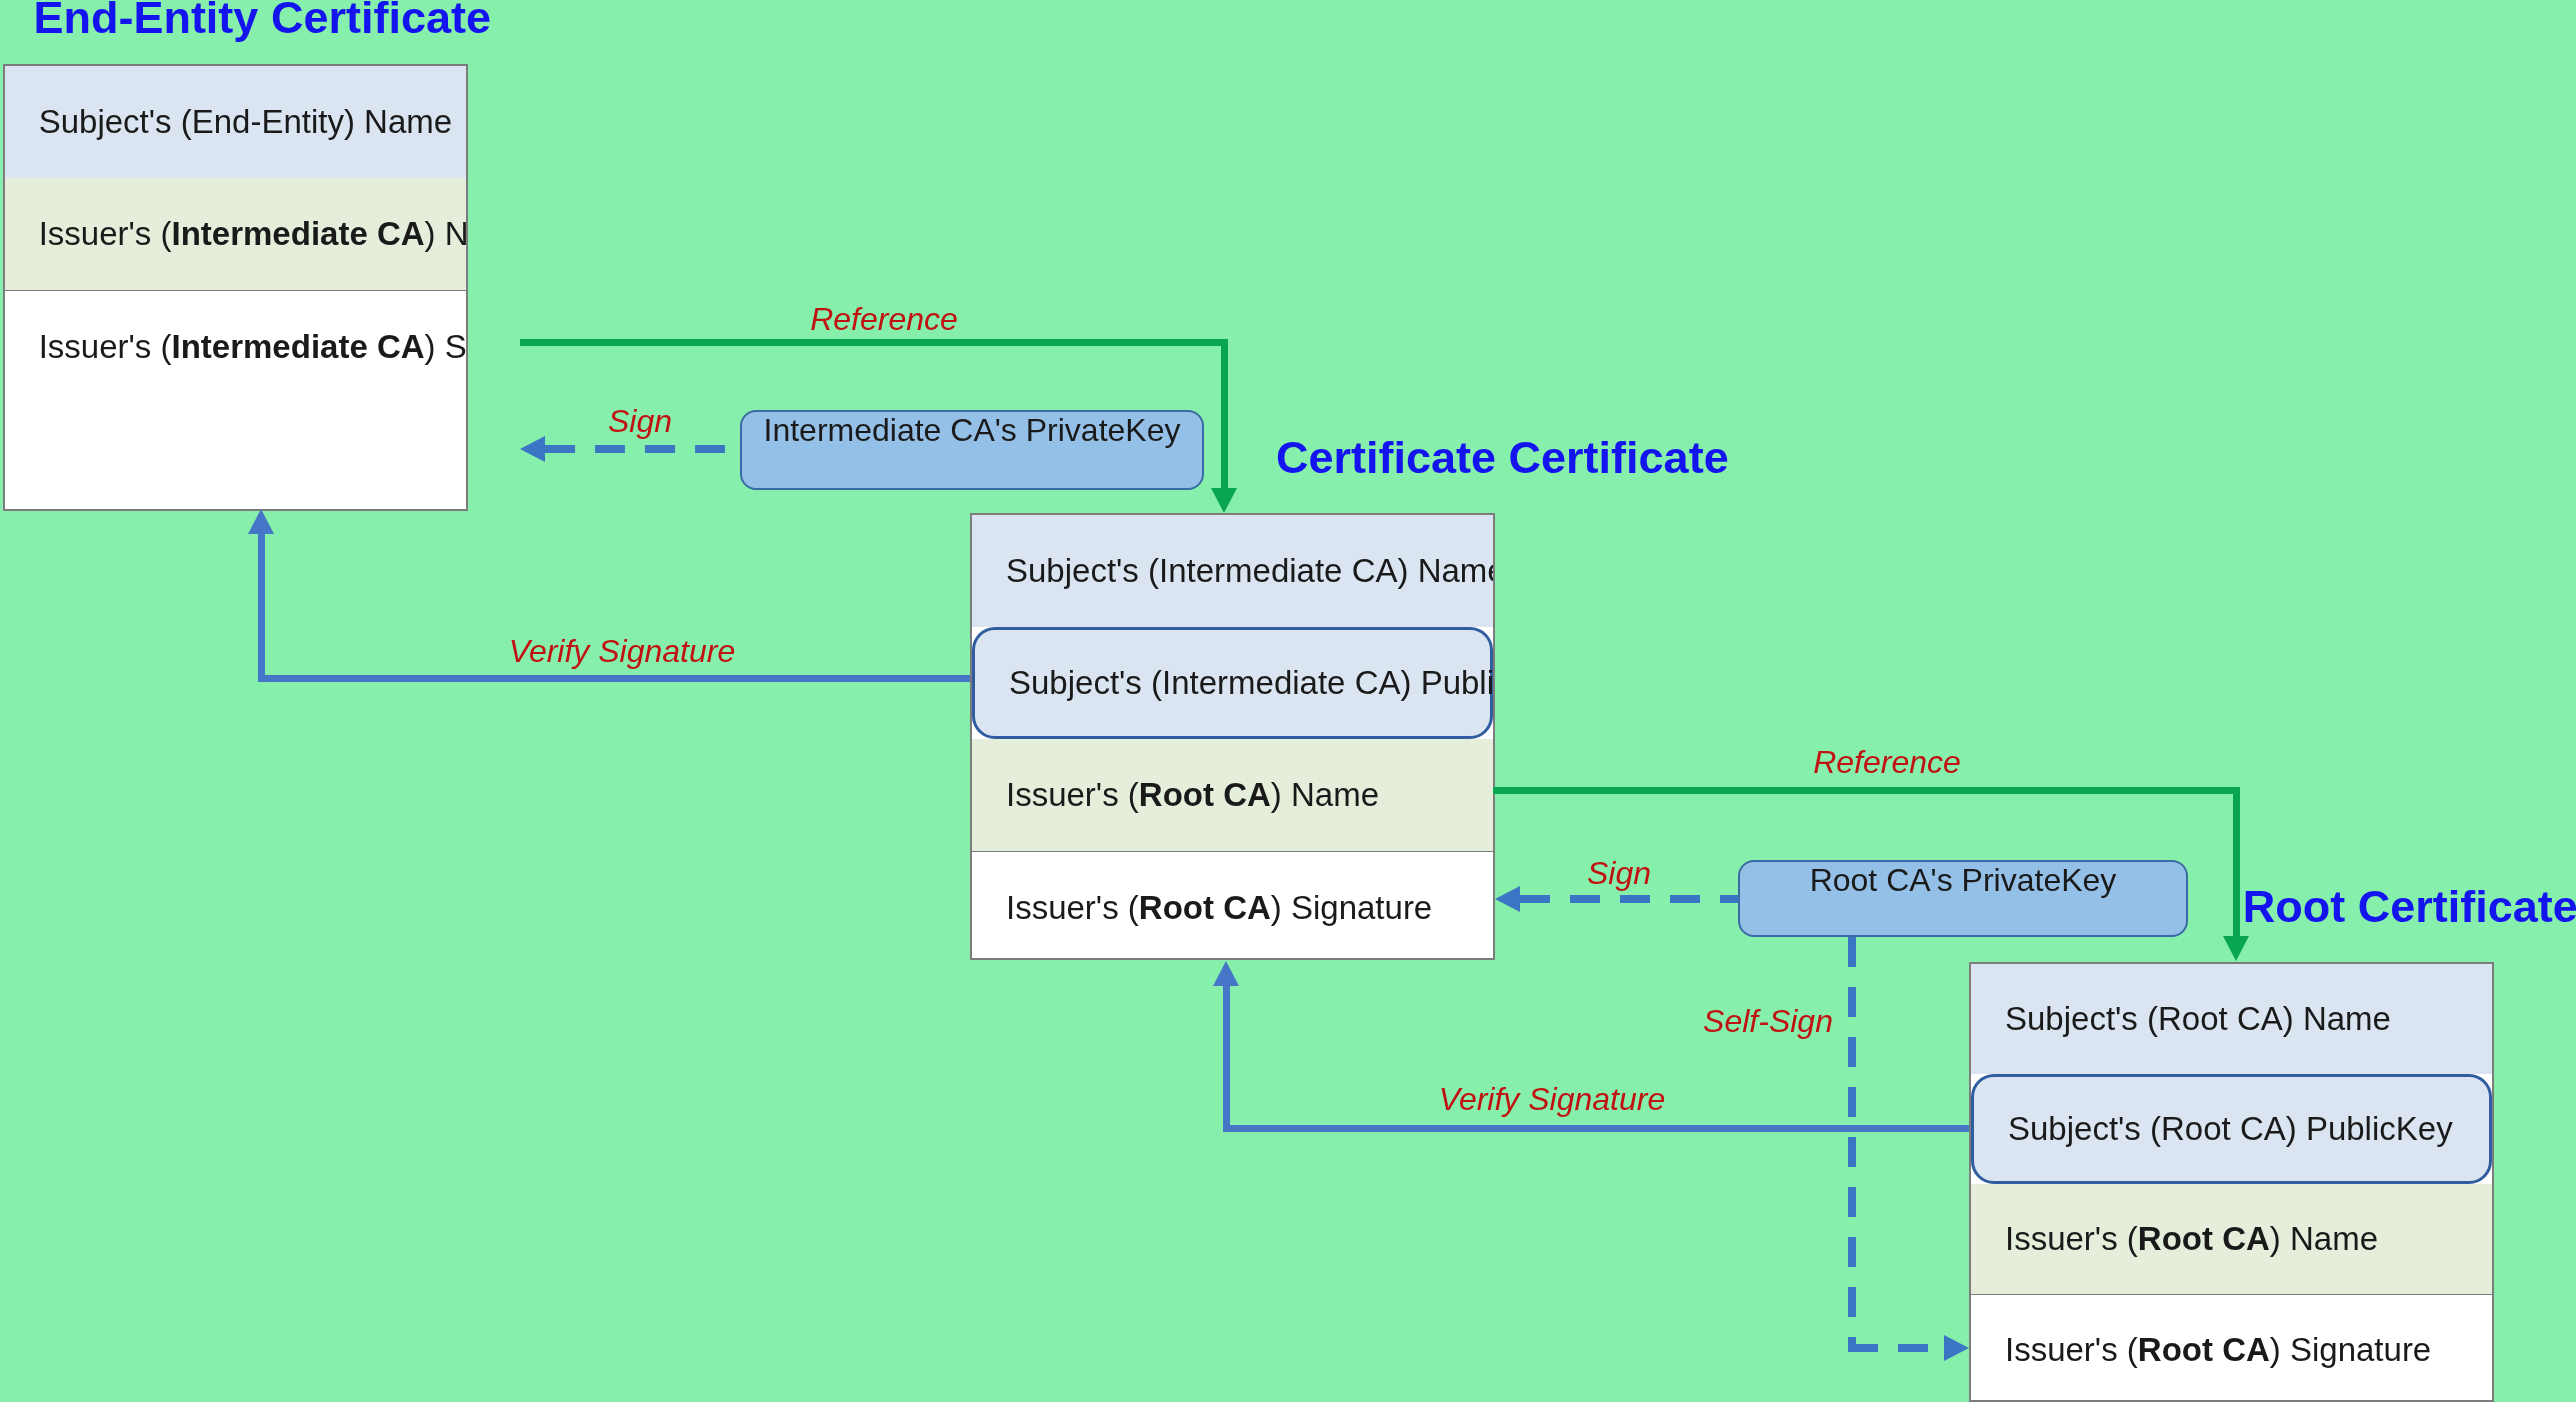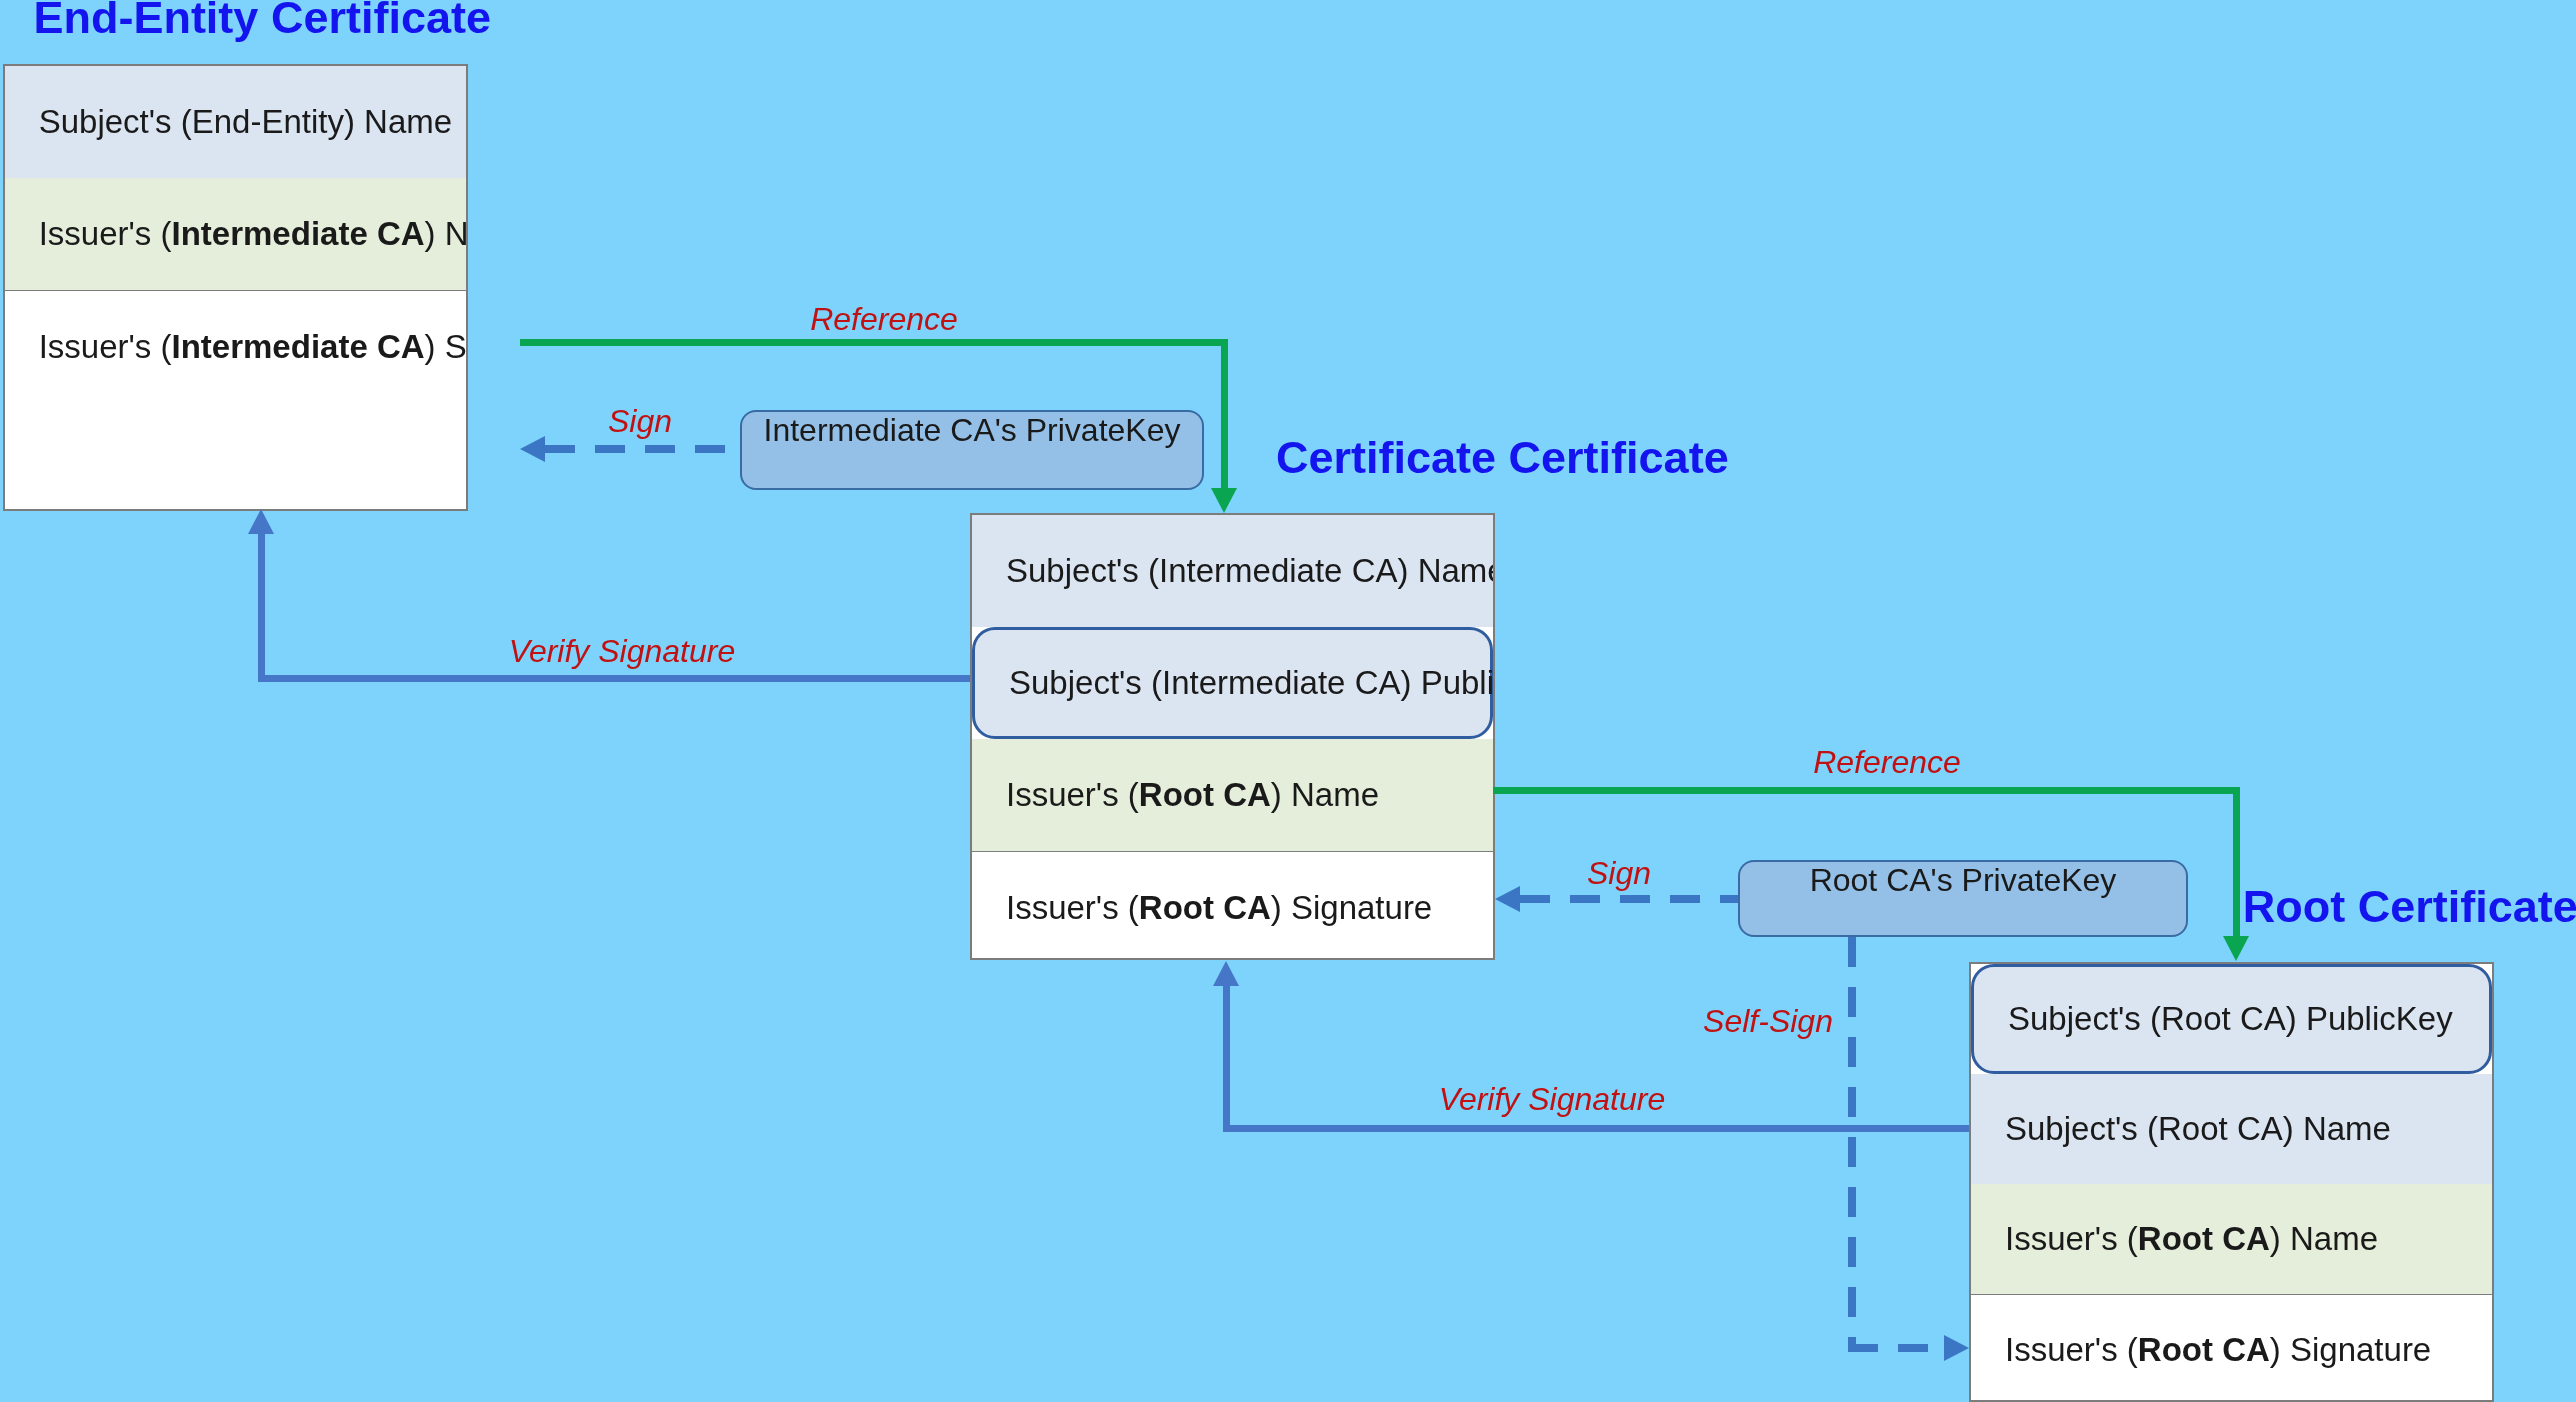--- a/index.html
+++ b/index.html
@@ -1,16 +1,16 @@
 <!DOCTYPE html>
 <html style="font-size:14.3px"><head>
 <meta charset="utf-8">
 <style>
   html,body{margin:0;padding:0;background:#000;}
-  #canvas{position:relative;width:2576px;height:1402px;background:#7dd3fc;overflow:hidden;
+  #canvas{position:relative;width:2576px;height:1402px;background:#86efac;overflow:hidden;
           font-family:"Liberation Sans","DejaVu Sans",sans-serif;}
 
   .cert-title{position:absolute;font-weight:bold;font-size:45px;line-height:50px;color:#1414ee;white-space:nowrap;}
   .t-end{left:2.7px;top:-7.2px;width:519px;text-align:center;}
   .t-int{left:1276px;top:433px;}
   .t-root{right:-1.8px;top:882px;}
 
   .cert{position:absolute;box-sizing:border-box;border:2.7px solid #7c7c7c;background:#fff;overflow:hidden;}
   .c-end{left:2.7px;top:64px;width:465px;height:447px;}
   .c-int{left:970px;top:513px;width:525px;height:447px;}
@@ -78,25 +78,25 @@
     </div>
     <div class="row green">
       <span><span>Issuer's (</span><b>Root CA</b><span>) Name</span></span>
     </div>
     <div class="row white sep">
       <span><span>Issuer's (</span><b>Root CA</b><span>) Signature</span></span>
     </div>
   </div>
 
   <div class="cert c-root">
+    <div class="row blue">
+      <span>Subject's (Root CA) Name</span>
+    </div>
     <div class="row blue pubkey">
       <span>Subject's (Root CA) PublicKey</span>
-    </div>
-    <div class="row blue">
-      <span>Subject's (Root CA) Name</span>
     </div>
     <div class="row green">
       <span><span>Issuer's (</span><b>Root CA</b><span>) Name</span></span>
     </div>
     <div class="row white sep">
       <span><span>Issuer's (</span><b>Root CA</b><span>) Signature</span></span>
     </div>
   </div>
 
   <div class="key-box k-int">

